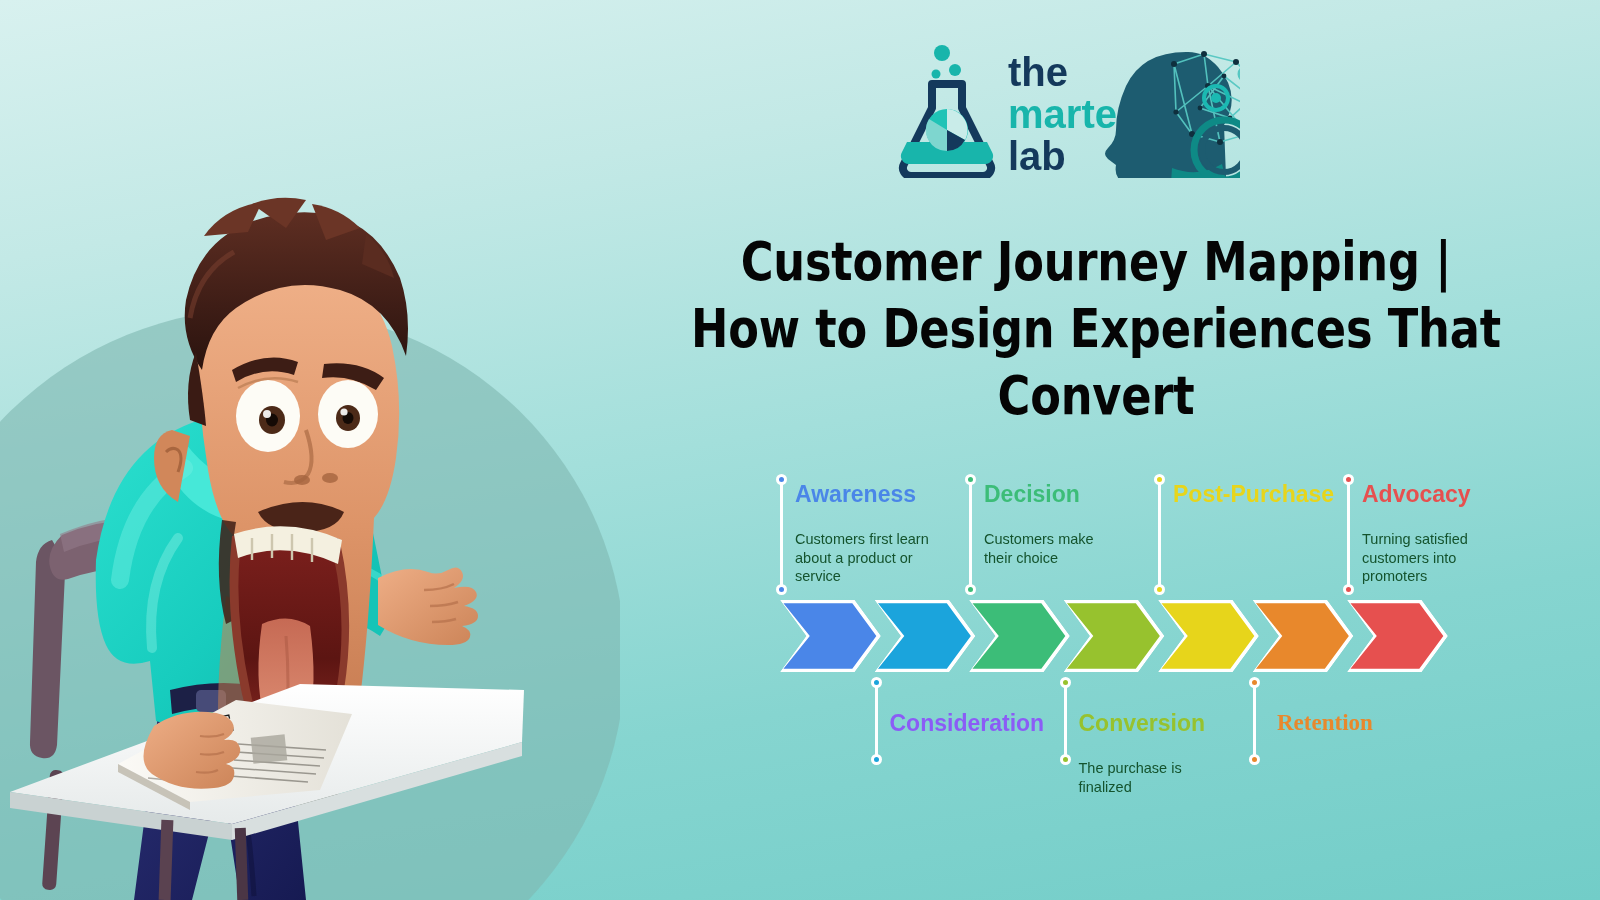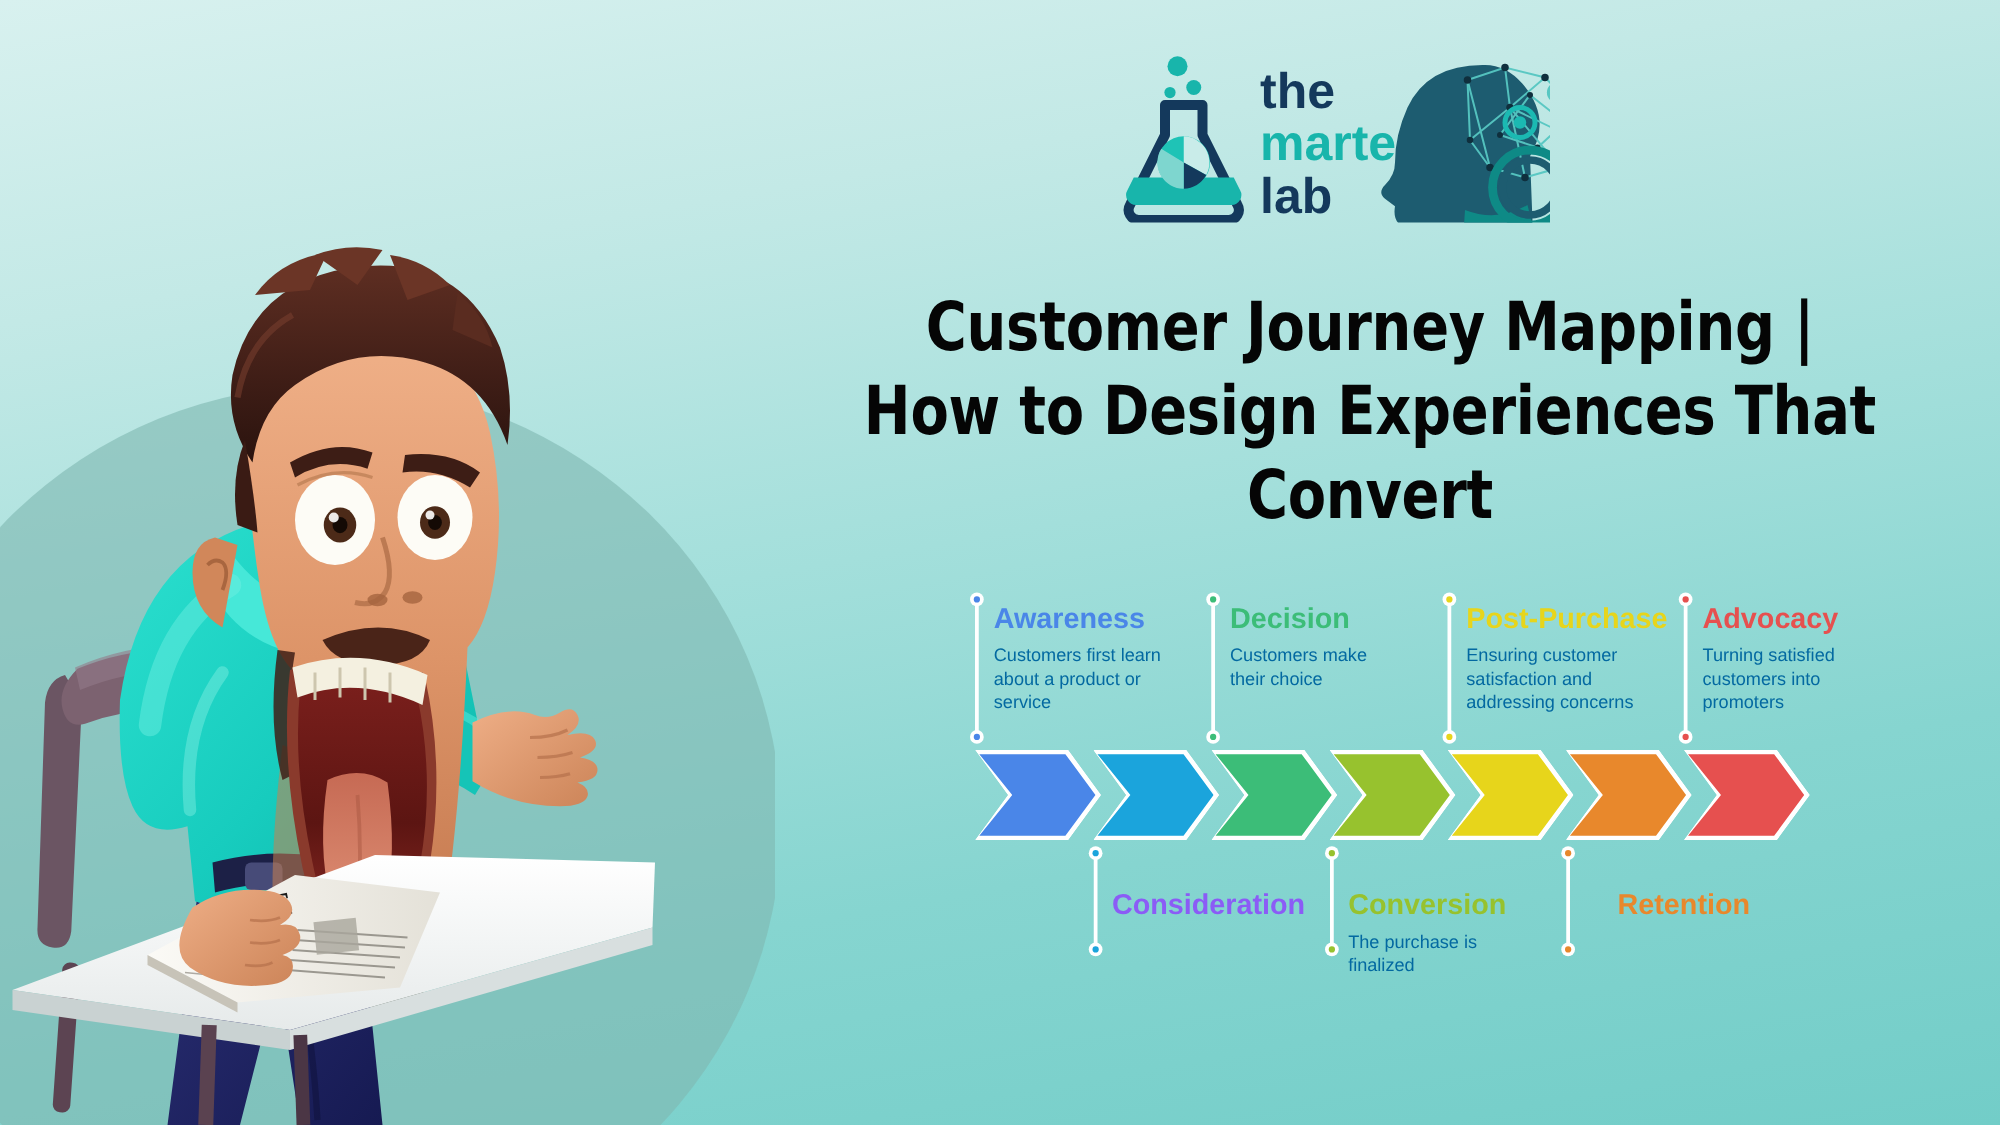--- a/index.html
+++ b/index.html
@@ -42,21 +42,21 @@
   .conn { position:absolute; width:3px; background:#ffffff; left:0; }
   .dot {
     position:absolute; width:11px; height:11px; border-radius:50%;
     background:#ffffff; left:-4px;
     display:flex; align-items:center; justify-content:center;
   }
   .dot i { width:5px; height:5px; border-radius:50%; display:block; }
 
   .stage-label { position:absolute; }
   .stage-title { font-size:23px; font-weight:bold; line-height:22px; white-space:nowrap; }
-  .stage-desc { font-size:14.5px; line-height:18.5px; color:#0369a1; margin-top:11px; }
+  .stage-desc { font-size:14.5px; line-height:18.5px; color:#14532d; margin-top:25px; }
 </style>
 </head>
 <body>
 
 <div id="illustration">
   <svg viewBox="0 0 620 900" width="620" height="900">
     <defs>
       <linearGradient id="shirtG" x1="0" y1="0" x2="1" y2="1">
         <stop offset="0%" stop-color="#2ce0cf"></stop>
           <stop offset="55%" stop-color="#17ccbe"></stop>
@@ -393,30 +393,29 @@
       </div>
       <div class="conn" style="left: 398px; top: 24px; height: 111px;"></div>
       <div class="dot" style="left: 394px; top: 19px;">
         <i style="background: rgb(231, 213, 27);"></i>
       </div>
       <div class="dot" style="left: 394px; top: 129px;">
         <i style="background: rgb(231, 213, 27);"></i>
       </div>
       <div class="stage-label" style="left: 413px; top: 28px; width: 140px;">
         <div class="stage-title" style="color: rgb(231, 213, 27);">Post-Purchase</div>
-        <div class="stage-desc">Ensuring customer satisfaction and addressing concerns</div>
       </div>
       <div class="conn" style="left: 492.5px; top: 227px; height: 78px;"></div>
       <div class="dot" style="left: 488.5px; top: 222px;">
         <i style="background: rgb(232, 136, 44);"></i>
       </div>
       <div class="dot" style="left: 488.5px; top: 299px;">
         <i style="background: rgb(232, 136, 44);"></i>
       </div>
-      <div class="stage-label" style="left: 534px; top: 257px; width: 140px;">
+      <div class="stage-label" style="left: 517px; top: 257px; width: 140px; font-family: Liberation Serif, serif;">
         <div class="stage-title" style="color: rgb(232, 136, 44);">Retention</div>
       </div>
       <div class="conn" style="left: 587px; top: 24px; height: 111px;"></div>
       <div class="dot" style="left: 583px; top: 19px;">
         <i style="background: rgb(230, 80, 79);"></i>
       </div>
       <div class="dot" style="left: 583px; top: 129px;">
         <i style="background: rgb(230, 80, 79);"></i>
       </div>
       <div class="stage-label" style="left: 602px; top: 28px; width: 140px;">

